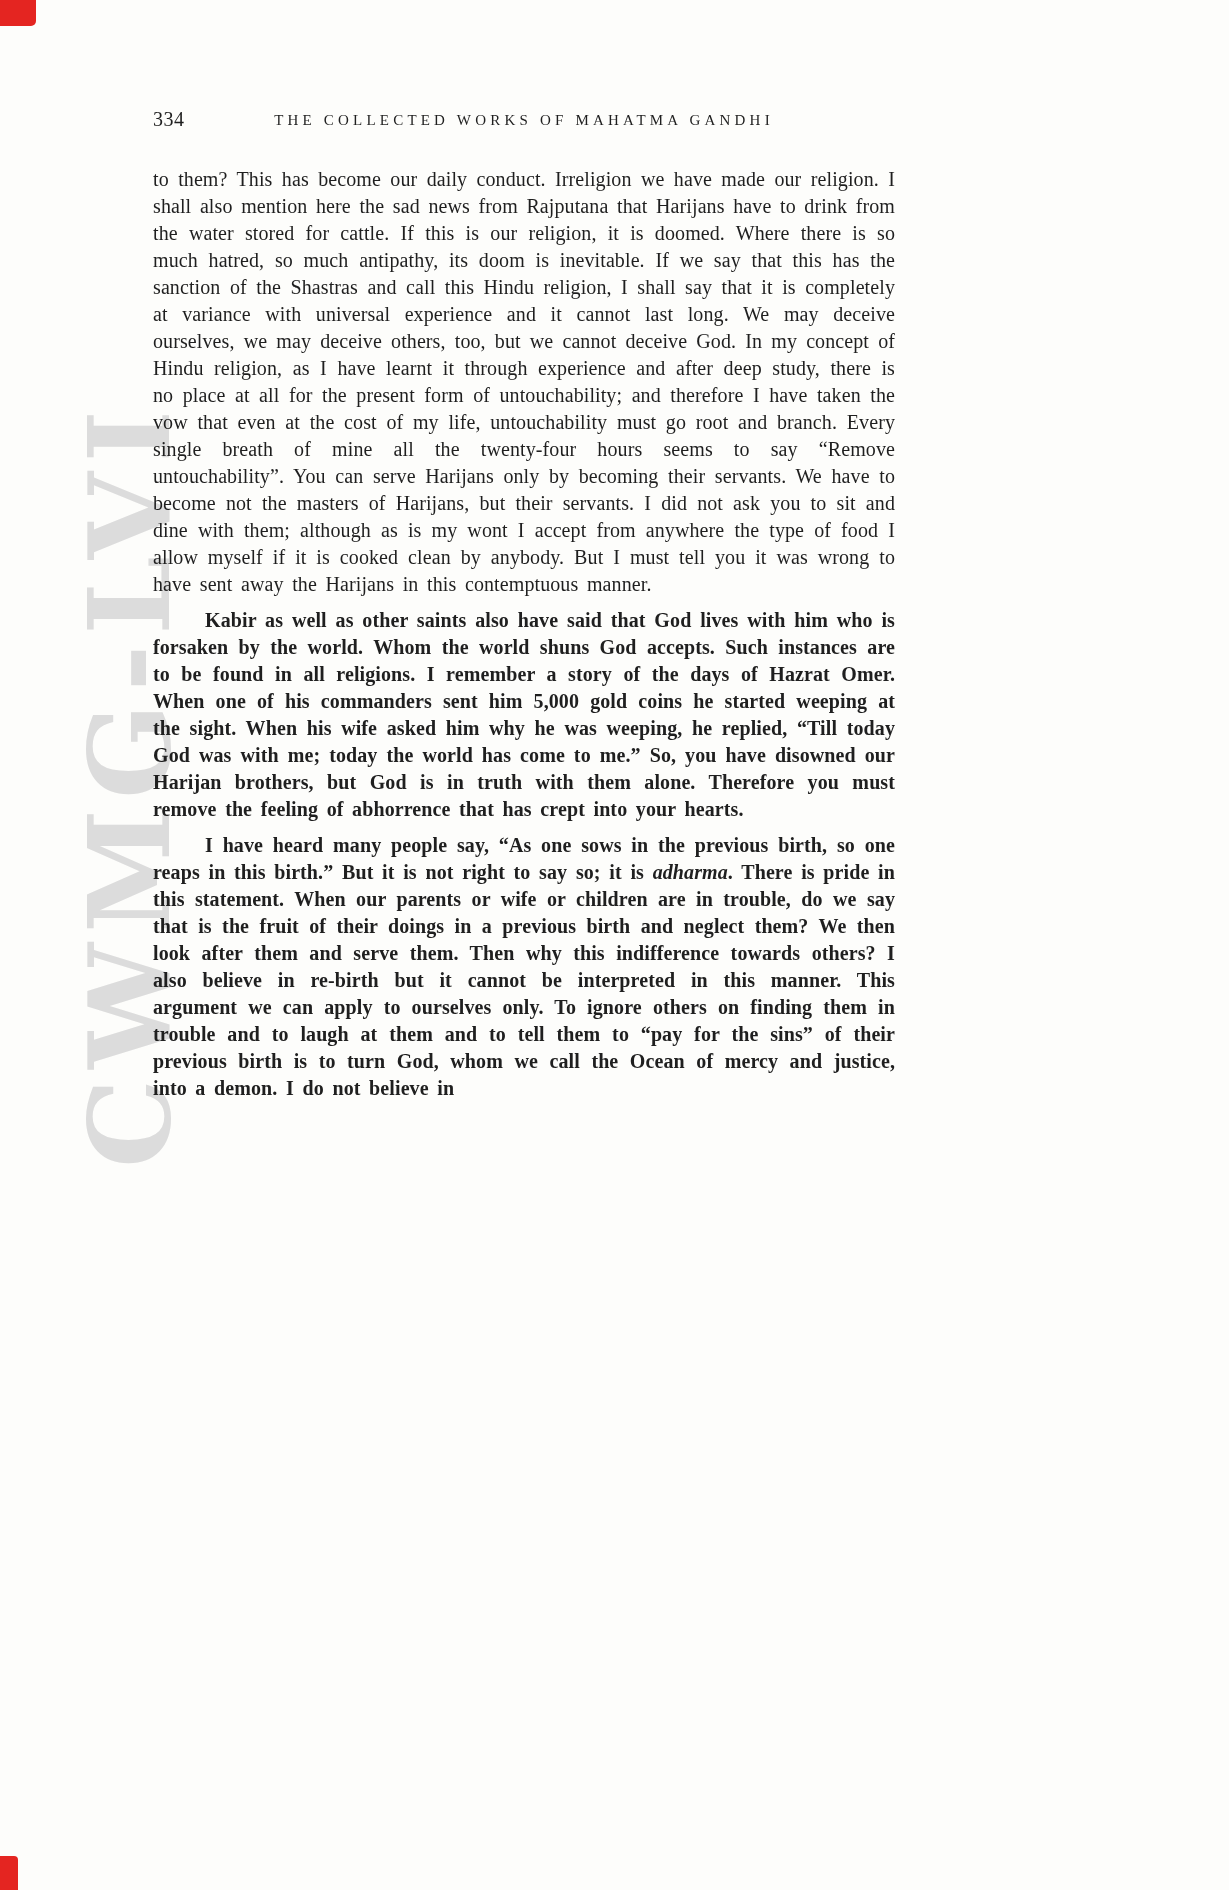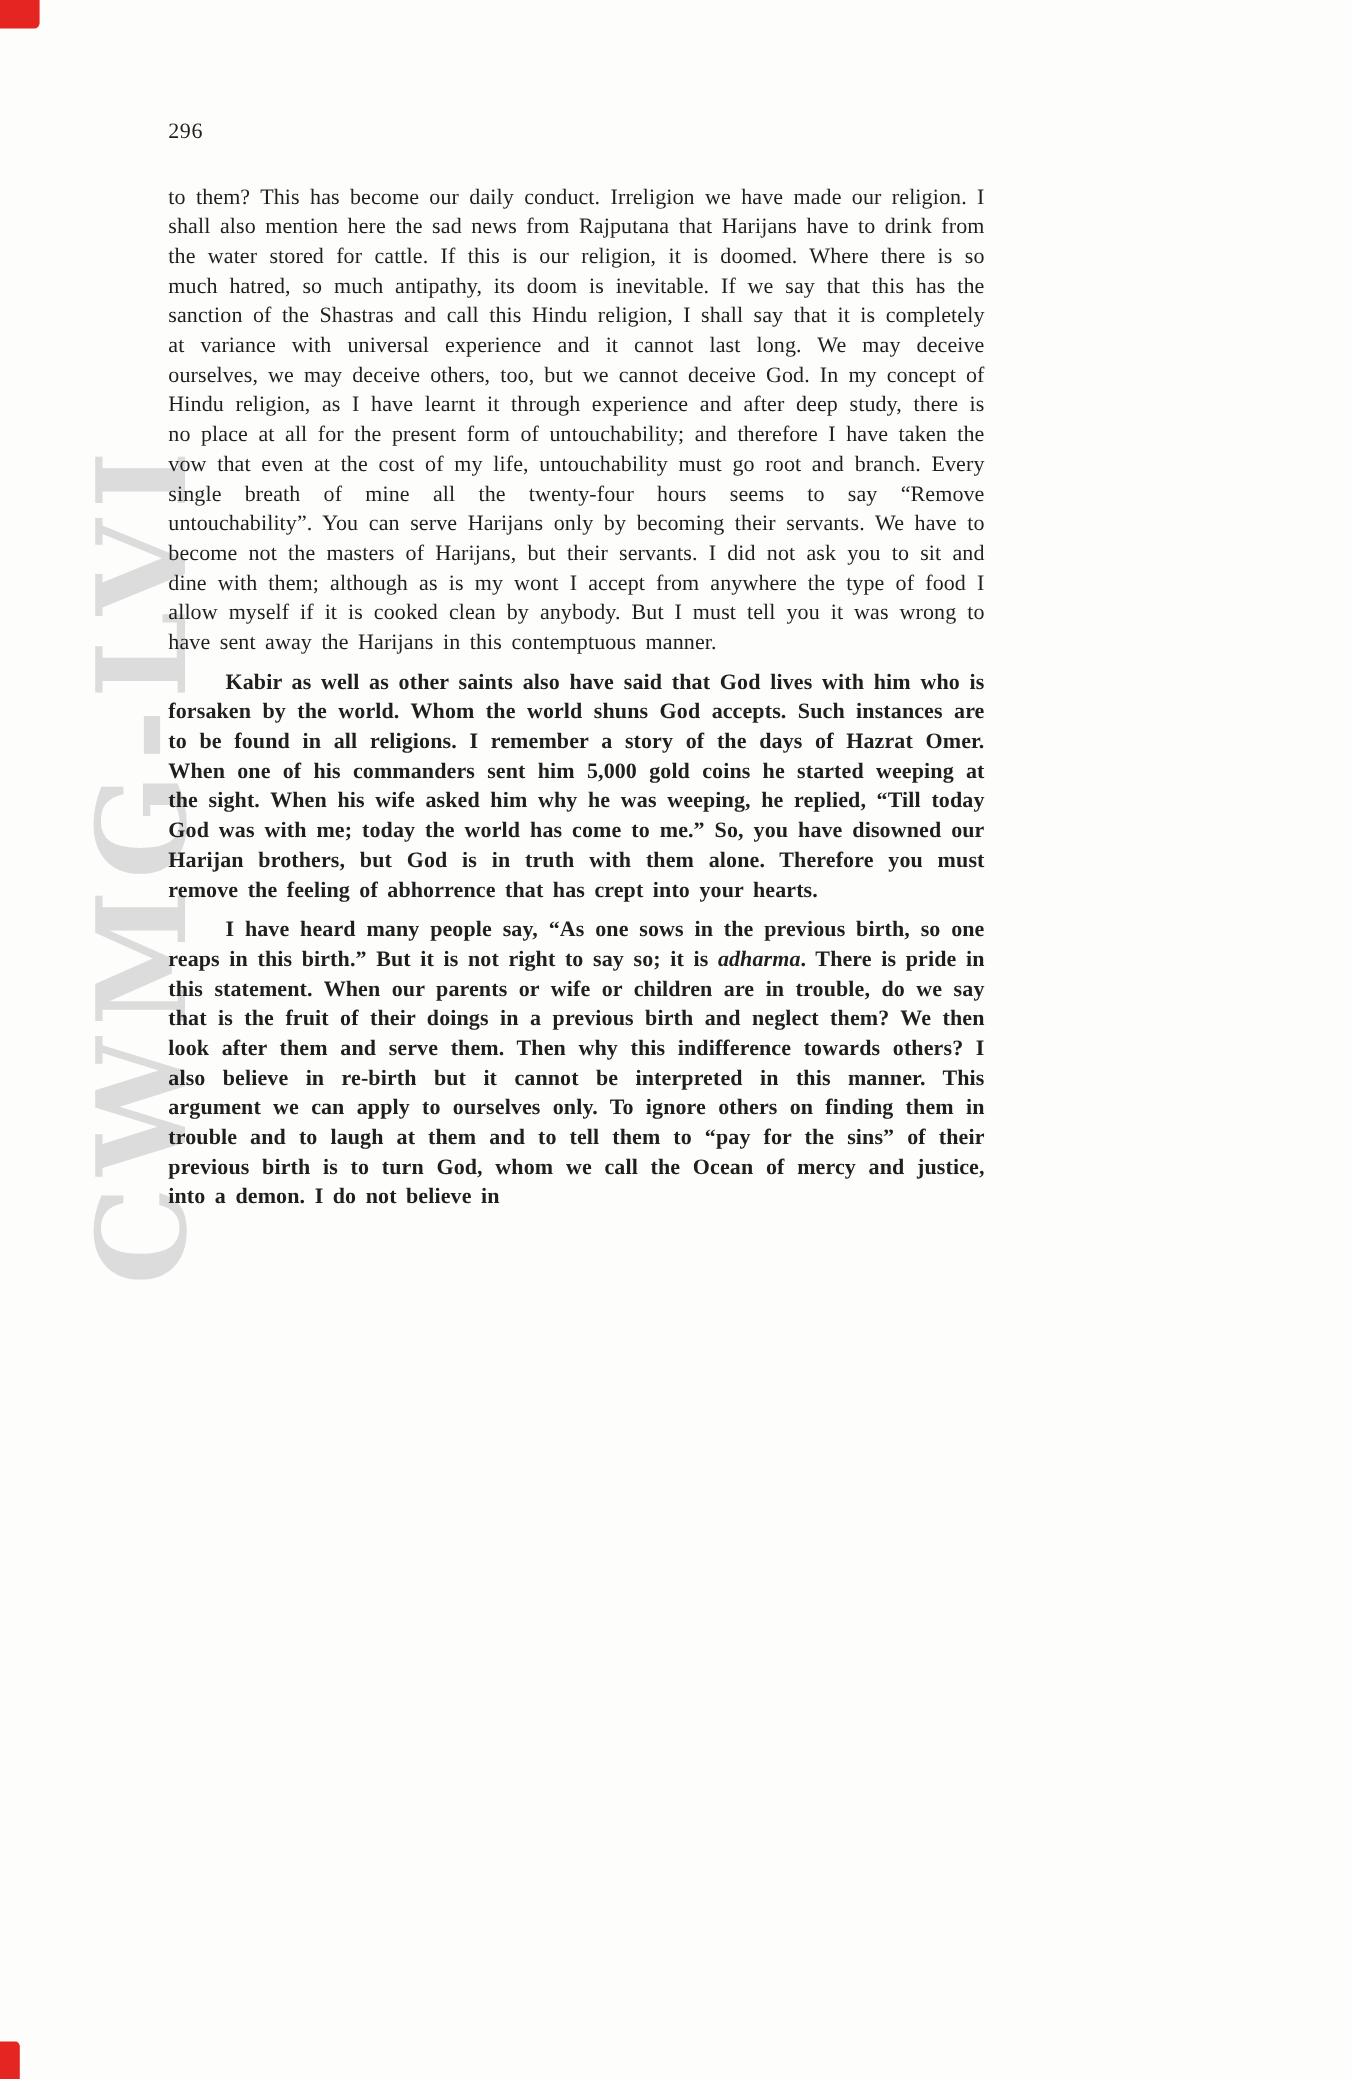--- a/index.html
+++ b/index.html
@@ -91,21 +91,22 @@
 <div class="page">
 
   <div class="watermark">CWMG-LVI</div>
 
   <div class="artifact artifact-top"></div>
   <div class="artifact artifact-bottom"></div>
 
   <div class="text-column">
 
     <div class="running-header">
-      <span class="page-number">296</span>
+      <span class="page-number">334</span>
+      <span class="head-title">THE COLLECTED WORKS OF MAHATMA GANDHI</span>
     </div>
 
     <div class="body-text" id="body-text">
         <p class="para"><span>to them?  This has become our daily conduct.  Irreligion we have made our religion.  I shall also mention here the sad news from Rajputana that Harijans have to drink from the water stored for cattle.  If this is our religion, it is doomed.  Where there is so much hatred, so much antipathy, its doom is inevitable.  If we say that this has the sanction of the Shastras and call this Hindu religion, I shall say that it is completely at variance with universal experience and it cannot last long.  We may deceive ourselves, we may deceive others, too, but we cannot deceive God.  In my concept of Hindu religion, as I have learnt it through experience and after deep study, there is no place at all for the present form of untouchability; and therefore I have taken the vow that even at the cost of my life, untouchability must go root and branch. Every single breath of mine all the twenty-four hours seems to say “Remove untouchability”.  You can serve Harijans only by becoming their servants.  We have to become not the masters of Harijans, but their servants.  I did not ask you to sit and dine with them; although as is my wont I accept from anywhere the type of food I allow myself if it is cooked clean by anybody.  But I must tell you it was wrong to have sent away the Harijans in this contemptuous manner.</span></p>
         <p class="para indent"><span>Kabir as well as other saints also have said that God lives with him who is forsaken by the world.  Whom the world shuns God accepts.  Such instances are to be found in all religions.  I remember a story of the days of Hazrat Omer.  When one of his commanders sent him 5,000 gold coins he started weeping at the sight.  When his wife asked him why he was weeping, he replied, “Till today God was with me; today the world has come to me.” So, you have disowned our Harijan brothers, but God is in truth with them alone.  Therefore you must remove the feeling of abhorrence that has crept into your hearts.</span></p>
         <p class="para indent"><span>I have heard many people say, “As one sows in the previous birth, so one reaps in this birth.”  But it is not right to say so; it is </span><span class="italic">adharma</span><span>.  There is pride in this statement.  When our parents or wife or children are in trouble, do we say that is the fruit of their doings in a previous birth and neglect them? We then look after them and serve them.  Then why this indifference towards others?  I also believe in re-birth but it cannot be interpreted in this manner.  This argument we can apply to ourselves only.  To ignore others on finding them in trouble and to laugh at them and to tell them to “pay for the sins” of their previous birth is to turn God, whom we call the Ocean of mercy and justice, into a demon.  I do not believe in</span></p>
       </div>
 
   </div>
 

